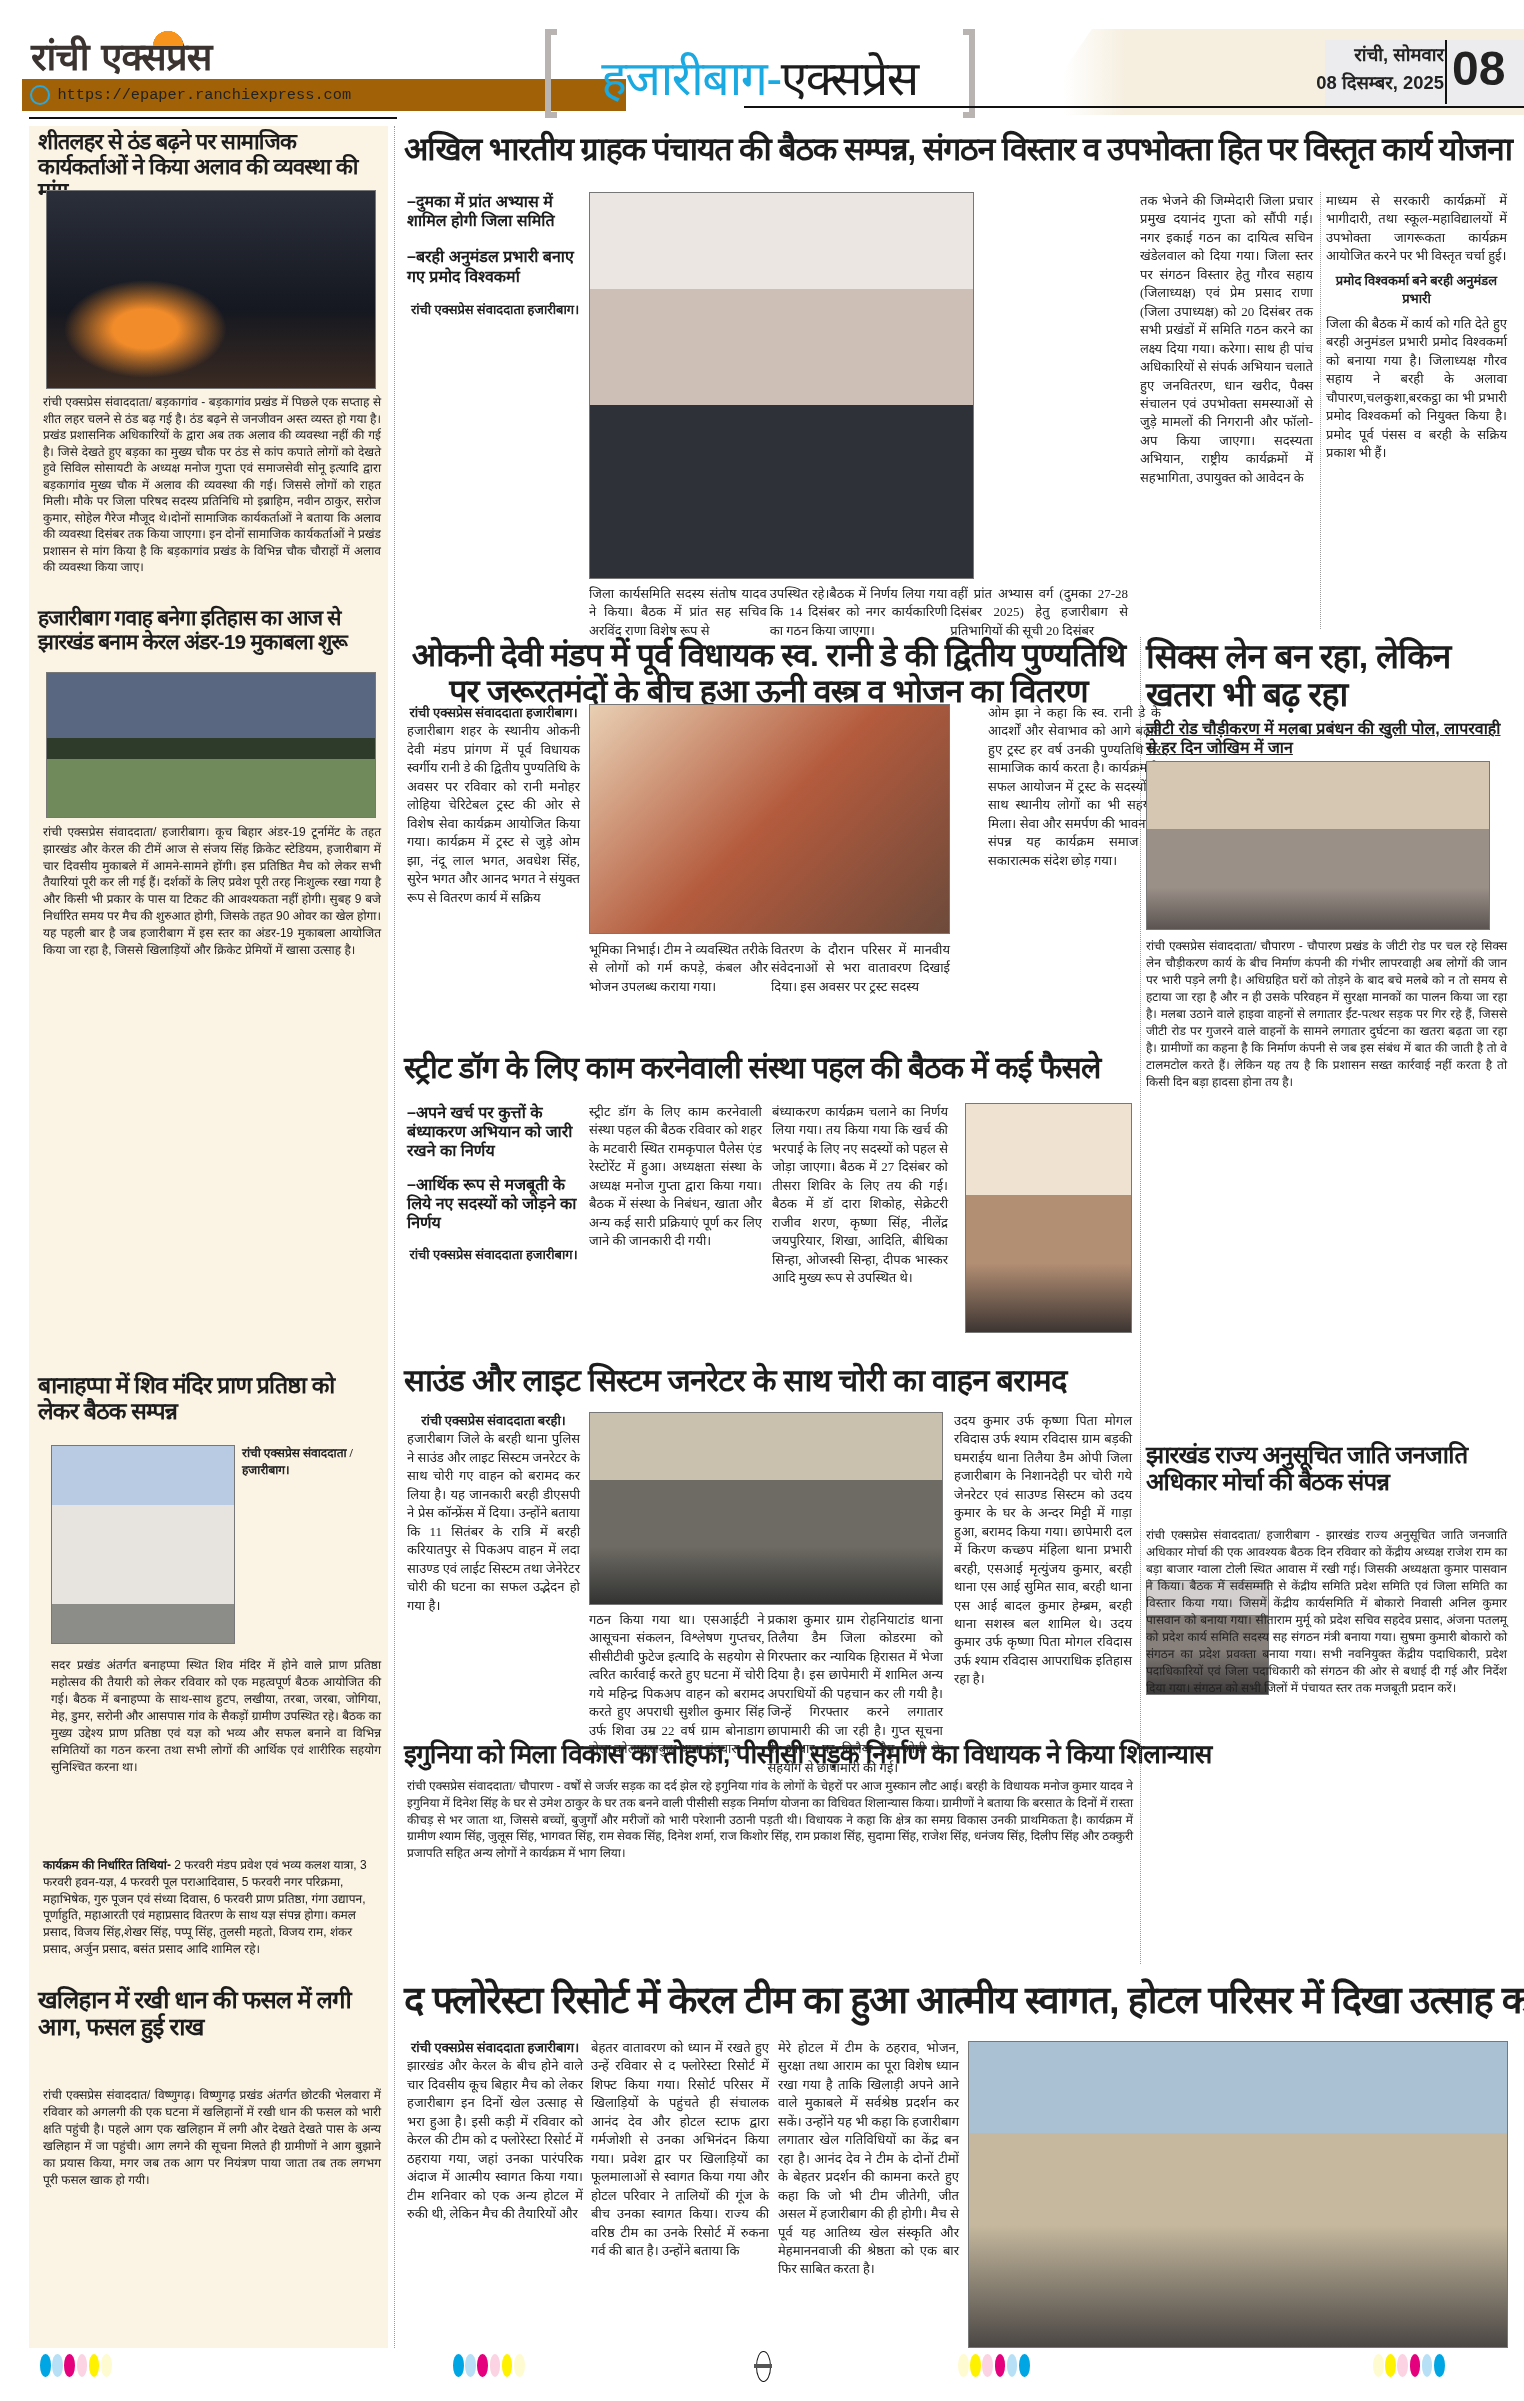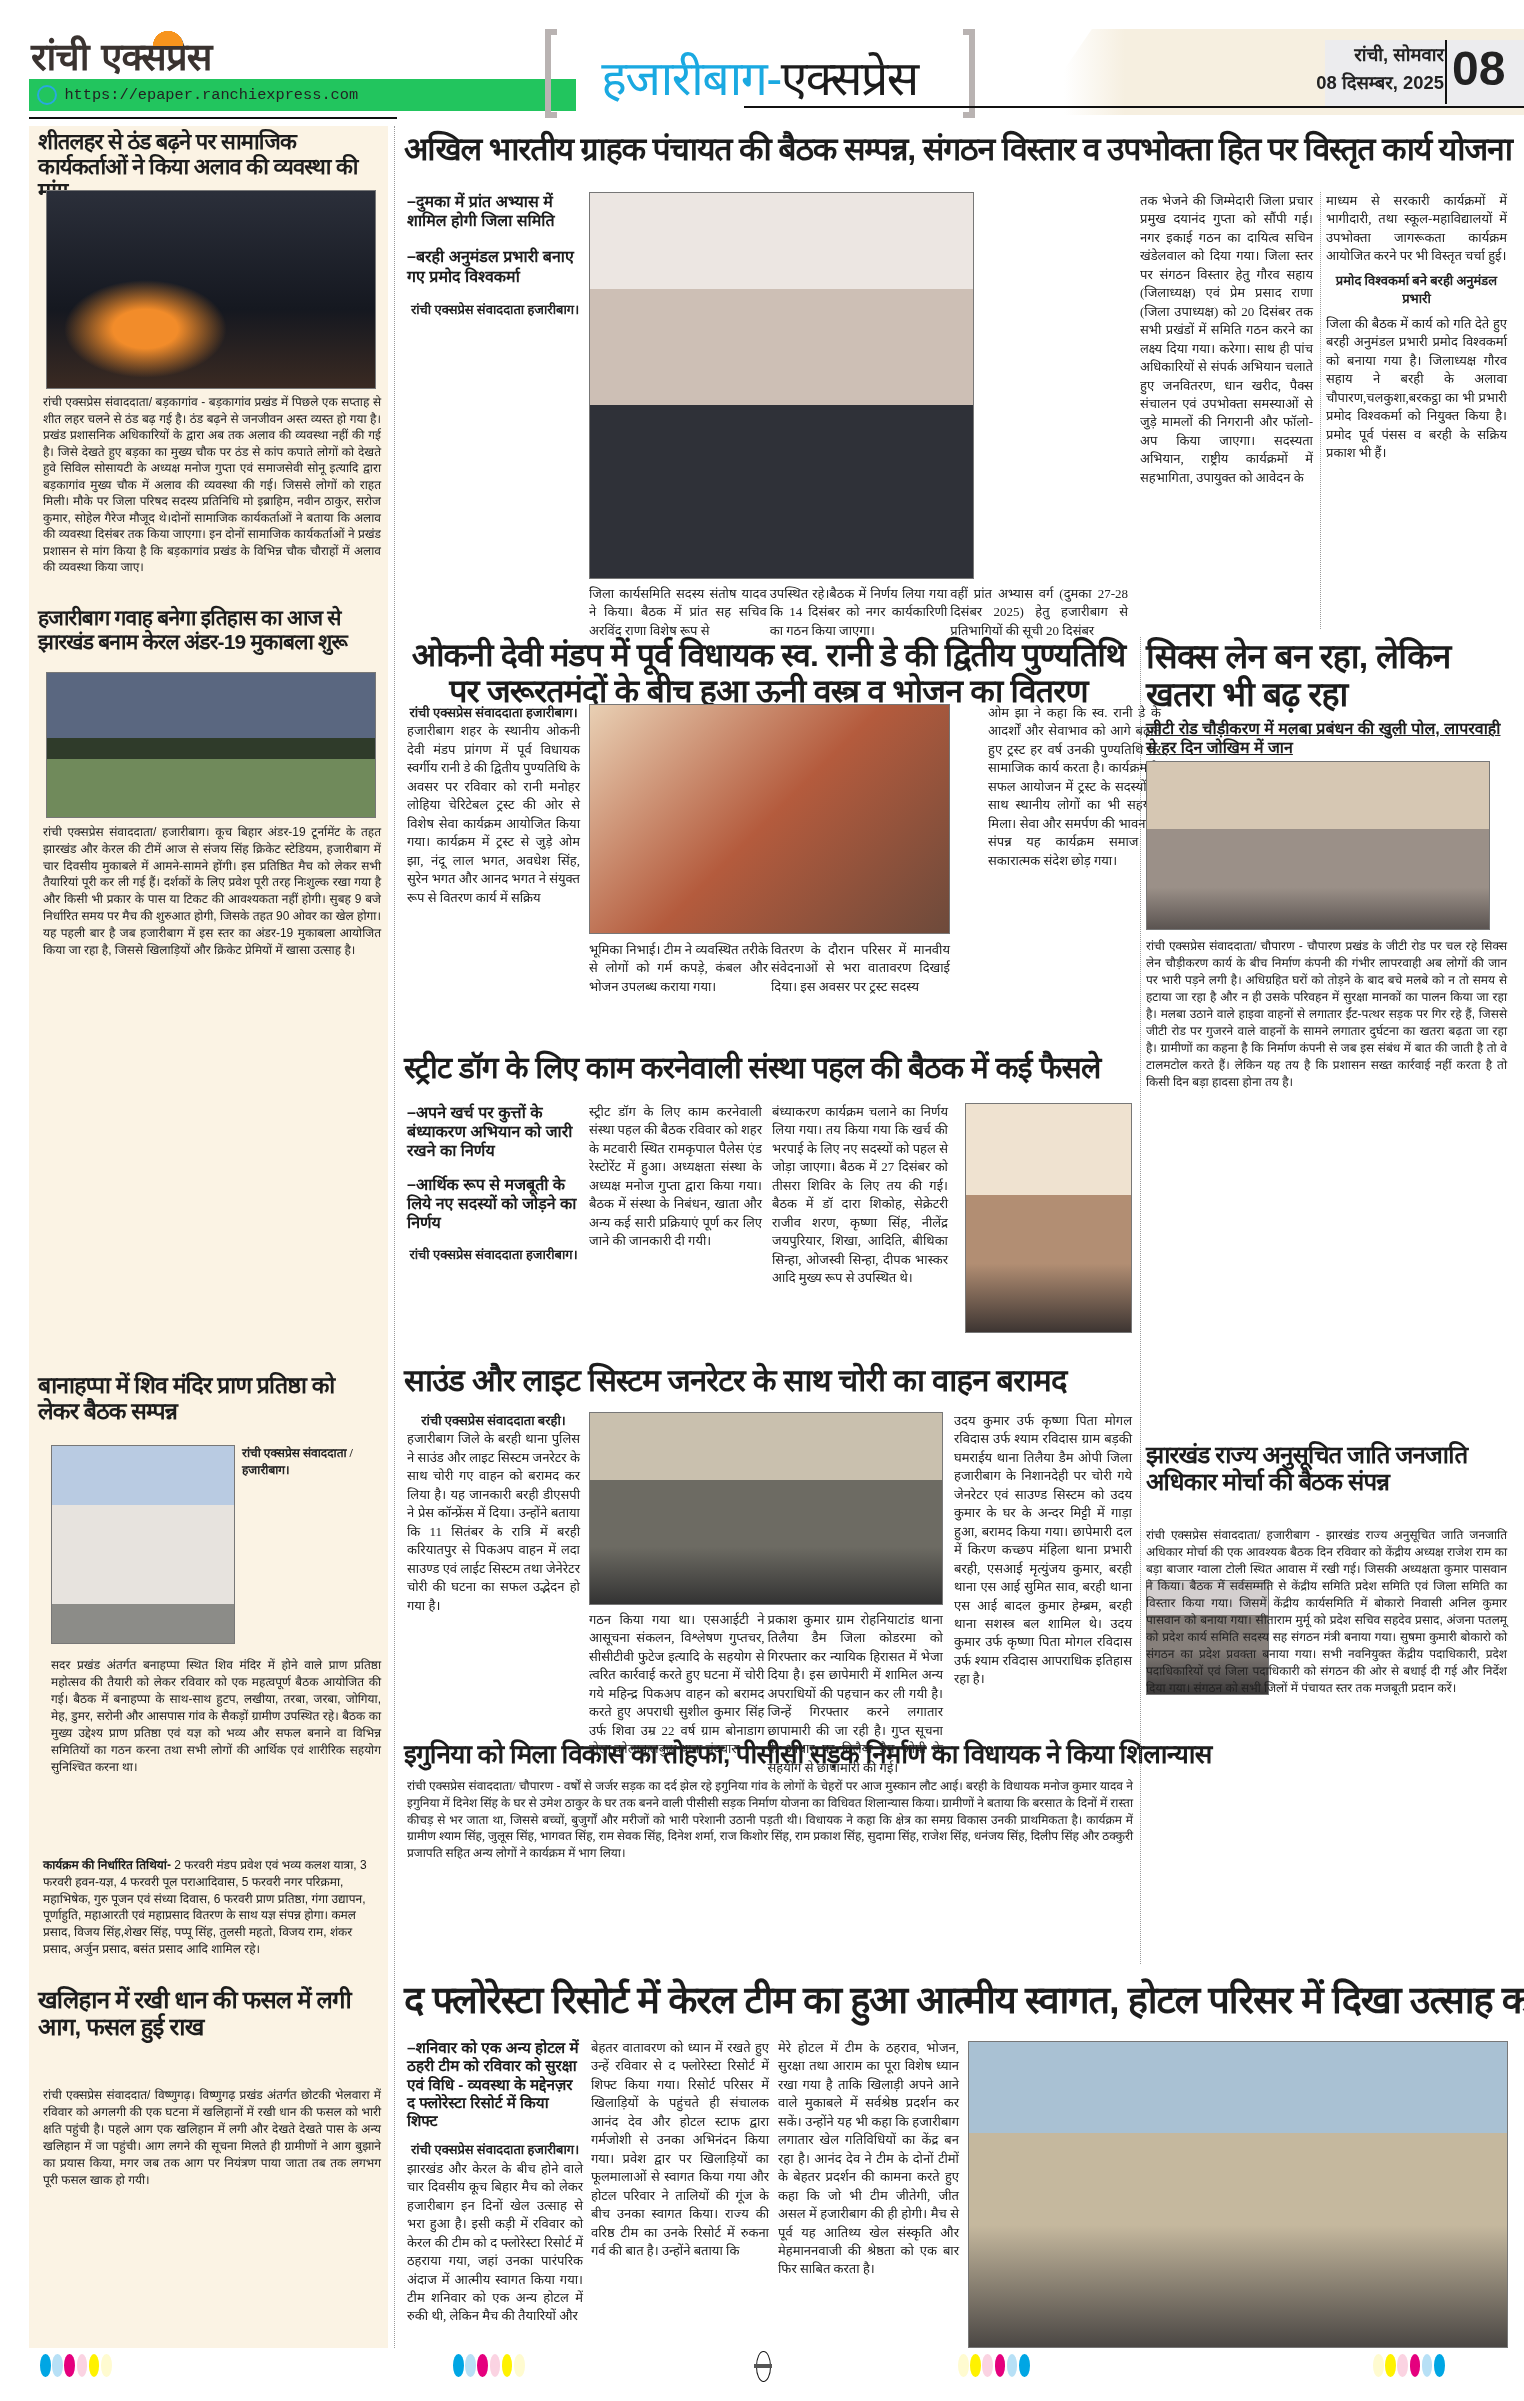--- a/index.html
+++ b/index.html
@@ -3,21 +3,21 @@
 <meta charset="utf-8">
 <style>
   * { box-sizing: border-box; margin: 0; padding: 0; }
   html, body { width: 1524px; height: 2401px; background: #ffffff; overflow: hidden; }
   body { font-family: "DejaVu Sans", sans-serif; color: #1a1a1a; position: relative; }
 
   
   .masthead { position: absolute; left: 0; top: 0; width: 1524px; height: 123px; }
   .logo { position: absolute; left: 31px; top: 29px; font-family: "DejaVu Serif", serif; font-weight: 900; font-size: 38px; color: #3a3330; letter-spacing: -0.8px; }
   .logo .sun { position: absolute; left: 115px; top: -7.7px; width: 44px; height: 24.6px; background: radial-gradient(circle at 50% 100%, #f7941d 0 45%, transparent 46%); }
-  .url-bar { position: absolute; left: 29px; top: 79px; width: 547px; height: 32px; background: #22c55e; display: flex; align-items: center; padding-left: 7.7px; }
+  .url-bar { position: absolute; left: 22px; top: 79px; width: 604px; height: 32px; background: #a16207; display: flex; align-items: center; padding-left: 7.7px; }
   .url-icon { width: 20px; height: 20px; border-radius: 50%; border: 2.3px solid #29a8e0; margin-right: 7.7px; }
   .url-text { font-family: "Liberation Mono", monospace; font-size: 15.3px; color: #222; }
   .mast-rule { position: absolute; left: 29px; top: 117px; width: 368px; height: 2.3px; background: #111; }
 
   .section-box { position: absolute; left: 545px; top: 29px; width: 430px; height: 92px; }
   .bracket { position: absolute; top: 0; width: 12.3px; height: 89px; border: 6.1px solid #b9b3b2; }
   .bracket.left { left: 0; border-right: none; }
   .bracket.right { right: 0; border-left: none; }
   .section-title { position: absolute; left: 38px; top: 15.3px; width: 353px; text-align: center; font-weight: 400; font-size: 48px; font-family: "Liberation Sans", sans-serif; letter-spacing: -1.5px; }
   .section-title .a { color: #1aa9e1; }
@@ -222,21 +222,20 @@
 </article>
 <div class="photo" style="left:1146px;top:1580px;width:123px;height:115px;">
     <div class="ph ph-group2"></div>
   </div>
 <p class="col body" style="left:1146px;top:1527px;width:361px;font-size:12px;font-family:'Liberation Sans',sans-serif;">रांची एक्सप्रेस संवाददाता/ हजारीबाग - झारखंड राज्य अनुसूचित जाति जनजाति अधिकार मोर्चा की एक आवश्यक बैठक दिन रविवार को केंद्रीय अध्यक्ष राजेश राम का बड़ा बाजार ग्वाला टोली स्थित आवास में रखी गई। जिसकी अध्यक्षता कुमार पासवान ने किया। बैठक में सर्वसम्मति से केंद्रीय समिति प्रदेश समिति एवं जिला समिति का विस्तार किया गया। जिसमें केंद्रीय कार्यसमिति में बोकारो निवासी अनिल कुमार पासवान को बनाया गया। सीताराम मुर्मू को प्रदेश सचिव सहदेव प्रसाद, अंजना पतलमू को प्रदेश कार्य समिति सदस्य सह संगठन मंत्री बनाया गया। सुषमा कुमारी बोकारो को संगठन का प्रदेश प्रवक्ता बनाया गया। सभी नवनियुक्त केंद्रीय पदाधिकारी, प्रदेश पदाधिकारियों एवं जिला पदाधिकारी को संगठन की ओर से बधाई दी गई और निर्देश दिया गया। संगठन को सभी जिलों में पंचायत स्तर तक मजबूती प्रदान करें।</p>
 
 <article class="col" style="left:404px;top:1979px;width:1105px;">
   <h1 class="hl" style="font-size:38px;white-space:nowrap;letter-spacing:-1.2px;">द फ्लोरेस्टा रिसोर्ट में केरल टीम का हुआ आत्मीय स्वागत, होटल परिसर में दिखा उत्साह का माहौल</h1>
 </article>
 <div class="col" style="left:407px;top:2039px;width:176px;">
-  <p class="sub" style="font-size:15.3px;margin-bottom:10.7px;">–शनिवार को एक अन्य होटल में ठहरी टीम को रविवार को सुरक्षा एवं विधि - व्यवस्था के मद्देनज़र द फ्लोरेस्टा रिसोर्ट में किया शिफ्ट</p>
   <p class="body byline" style="text-align:center;">रांची एक्सप्रेस संवाददाता हजारीबाग।</p>
   <p class="body">झारखंड और केरल के बीच होने वाले चार दिवसीय कूच बिहार मैच को लेकर हजारीबाग इन दिनों खेल उत्साह से भरा हुआ है। इसी कड़ी में रविवार को केरल की टीम को द फ्लोरेस्टा रिसोर्ट में ठहराया गया, जहां उनका पारंपरिक अंदाज में आत्मीय स्वागत किया गया। टीम शनिवार को एक अन्य होटल में रुकी थी, लेकिन मैच की तैयारियों और</p>
 </div>
 <p class="col body" style="left:591px;top:2039px;width:178px;">बेहतर वातावरण को ध्यान में रखते हुए उन्हें रविवार से द फ्लोरेस्टा रिसोर्ट में शिफ्ट किया गया। रिसोर्ट परिसर में खिलाड़ियों के पहुंचते ही संचालक आनंद देव और होटल स्टाफ द्वारा गर्मजोशी से उनका अभिनंदन किया गया। प्रवेश द्वार पर खिलाड़ियों का फूलमालाओं से स्वागत किया गया और होटल परिवार ने तालियों की गूंज के बीच उनका स्वागत किया। राज्य की वरिष्ठ टीम का उनके रिसोर्ट में रुकना गर्व की बात है। उन्होंने बताया कि</p>
 <p class="col body" style="left:778px;top:2039px;width:181px;">मेरे होटल में टीम के ठहराव, भोजन, सुरक्षा तथा आराम का पूरा विशेष ध्यान रखा गया है ताकि खिलाड़ी अपने आने वाले मुकाबले में सर्वश्रेष्ठ प्रदर्शन कर सकें। उन्होंने यह भी कहा कि हजारीबाग लगातार खेल गतिविधियों का केंद्र बन रहा है। आनंद देव ने टीम के दोनों टीमों के बेहतर प्रदर्शन की कामना करते हुए कहा कि जो भी टीम जीतेगी, जीत असल में हजारीबाग की ही होगी। मैच से पूर्व यह आतिथ्य खेल संस्कृति और मेहमाननवाजी की श्रेष्ठता को एक बार फिर साबित करता है।</p>
 <div class="photo" style="left:968px;top:2041px;width:540px;height:307px;">
     <div class="ph ph-resort"></div>
   </div>
 
 <div class="regmarks" style="left:40px;">

